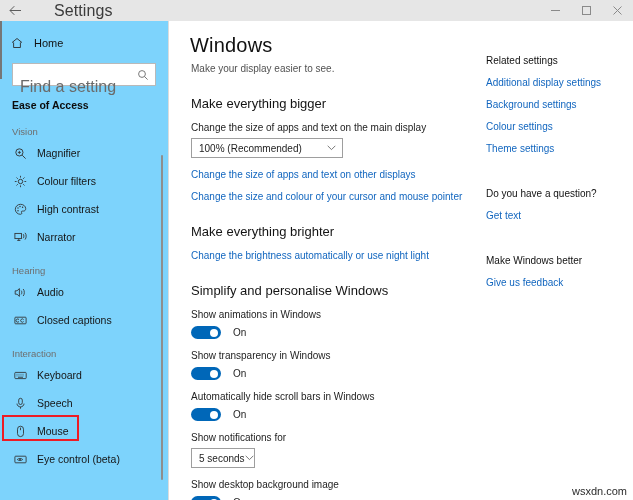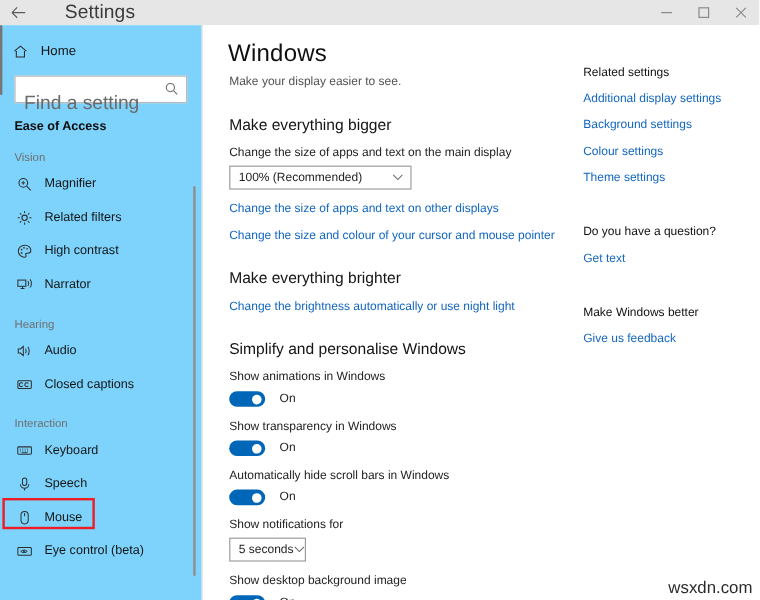--- a/index.html
+++ b/index.html
@@ -291,21 +291,21 @@
     color: #1266bf;
     margin: 11px 0 0 8px;
     display: block;
     width: fit-content;
     cursor: pointer;
   }
   .watermark {
     position: absolute;
     right: 6px;
     bottom: 3px;
-    font-size: 14px;
+    font-size: 11px;
     color: #2b2b2b;
     font-family: "Liberation Sans", sans-serif;
   }
 </style>
 </head>
 <body>
 
 <div class="window">
 
   <div class="titlebar">
@@ -373,21 +373,21 @@
       </span>
       <span class="lbl">Magnifier</span>
     </div>
     <div class="nav-item">
       <span class="ic">
         <svg width="13" height="13" viewBox="0 0 13 13" fill="none">
           <circle cx="6.5" cy="6.5" r="2.2" stroke="#2f2f2f" stroke-width="0.9"></circle>
           <path d="M6.5 0.8V2.6M6.5 10.4V12.2M0.8 6.5H2.6M10.4 6.5H12.2M2.5 2.5L3.8 3.8M9.2 9.2L10.5 10.5M10.5 2.5L9.2 3.8M3.8 9.2L2.5 10.5" stroke="#2f2f2f" stroke-width="0.85"></path>
         </svg>
       </span>
-      <span class="lbl">Related filters</span>
+      <span class="lbl">Colour filters</span>
     </div>
     <div class="nav-item">
       <span class="ic">
         <svg width="13" height="13" viewBox="0 0 13 13" fill="none">
           <path d="M6.5 1.3C3.6 1.3 1.3 3.5 1.3 6.3c0 2.9 2.3 5 5.2 5 .9 0 1.3-.5 1.3-1 0-.6-.5-.9-.5-1.4 0-.4.4-.8.9-.8h1.1c1.6 0 2.4-1 2.4-2.5 0-2.4-2.3-4.3-5.2-4.3Z" stroke="#2f2f2f" stroke-width="0.85"></path>
           <circle cx="4" cy="5" r="0.7" fill="#2f2f2f"></circle>
           <circle cx="6" cy="3.5" r="0.7" fill="#2f2f2f"></circle>
           <circle cx="8.6" cy="4.3" r="0.7" fill="#2f2f2f"></circle>
           <circle cx="4" cy="7.8" r="0.7" fill="#2f2f2f"></circle>
         </svg>

